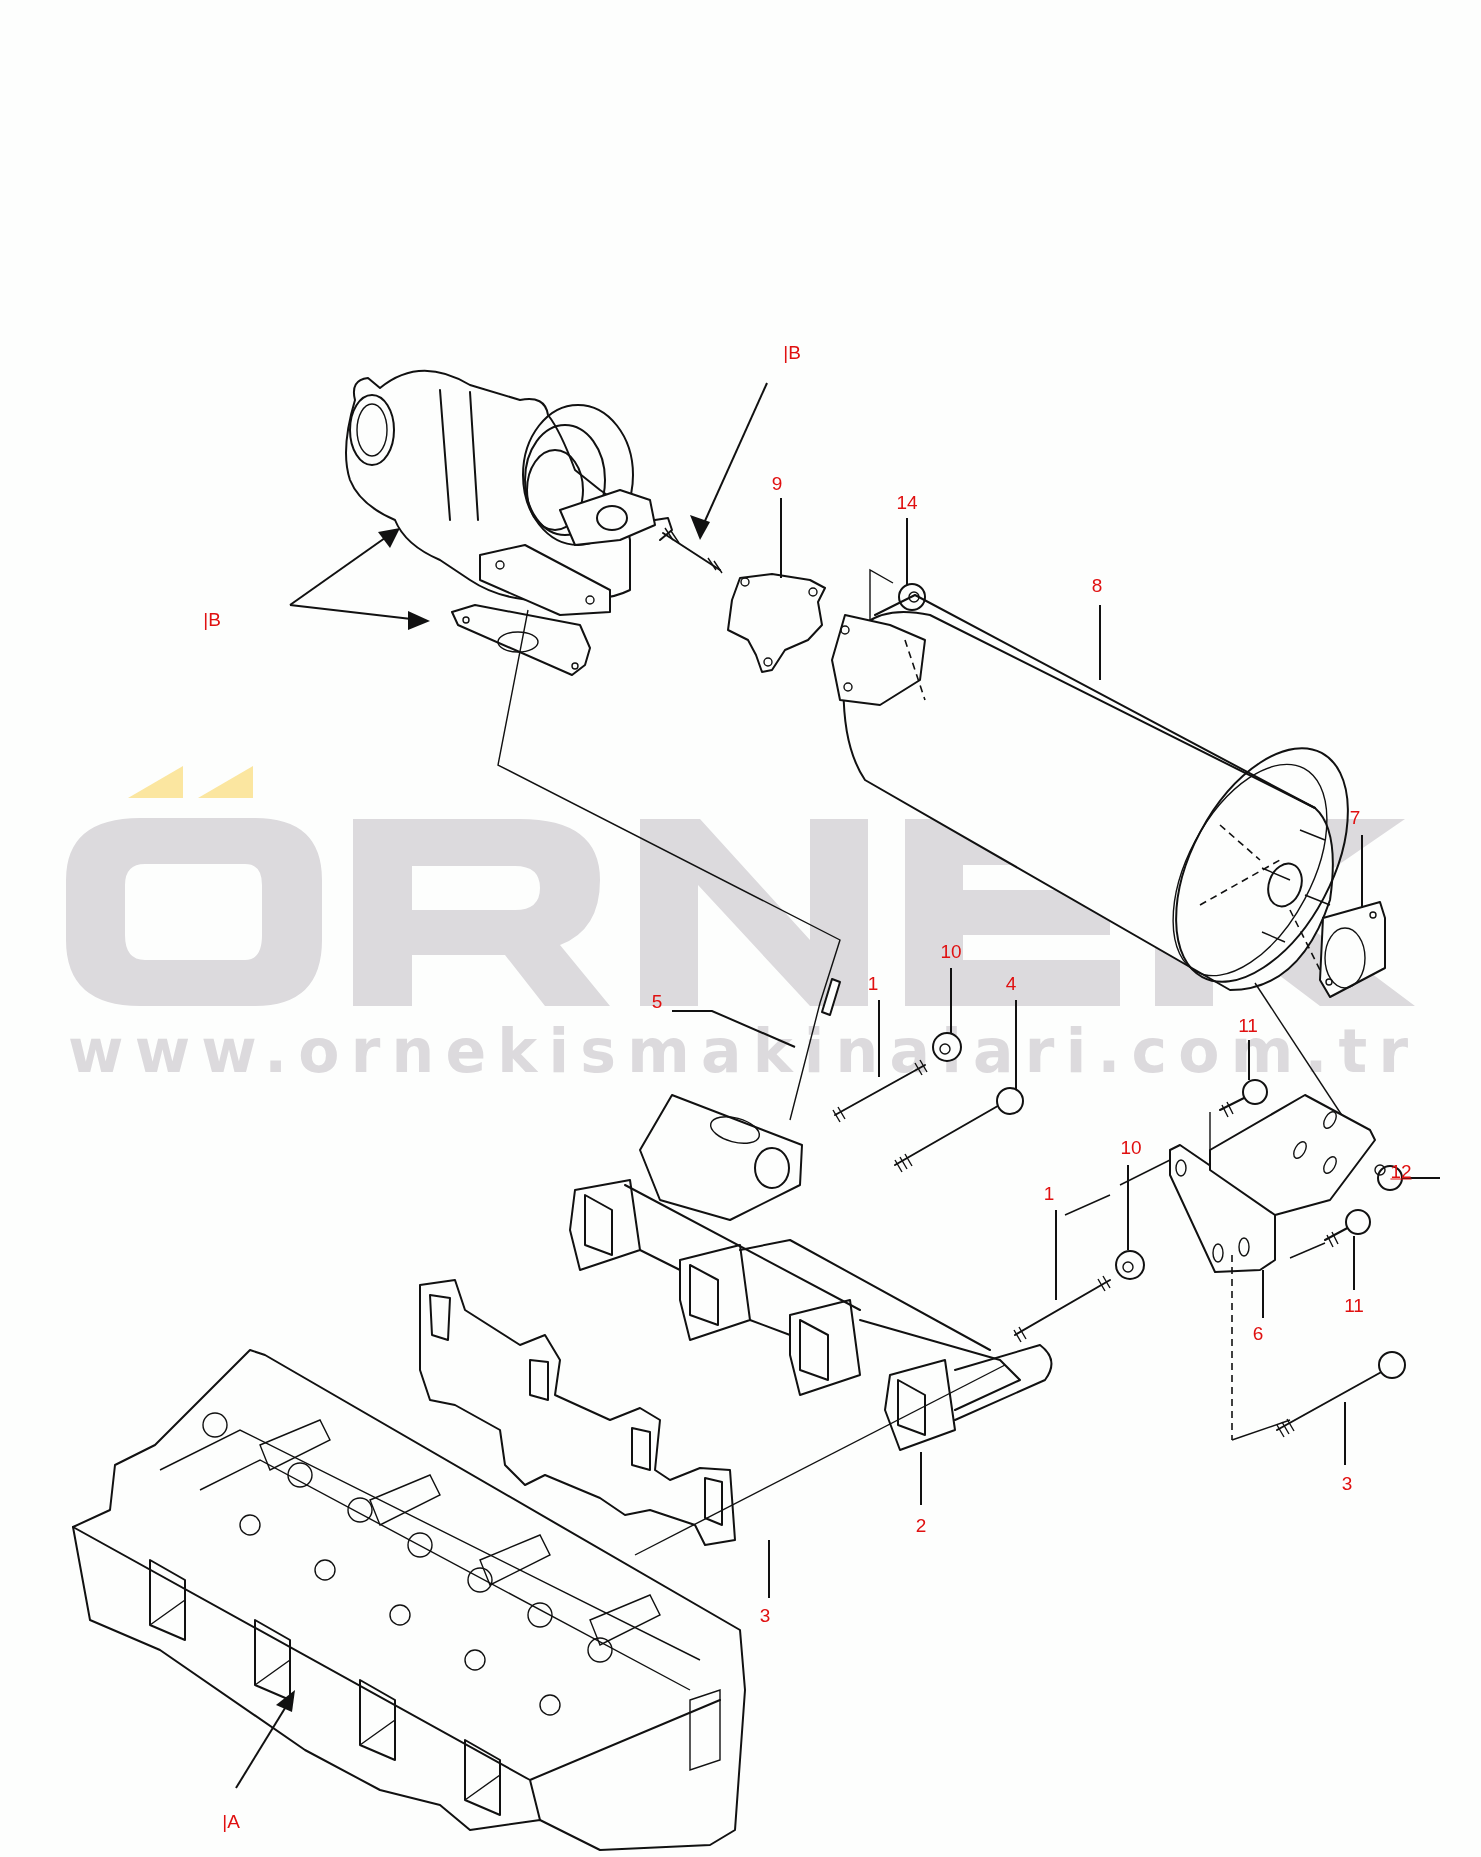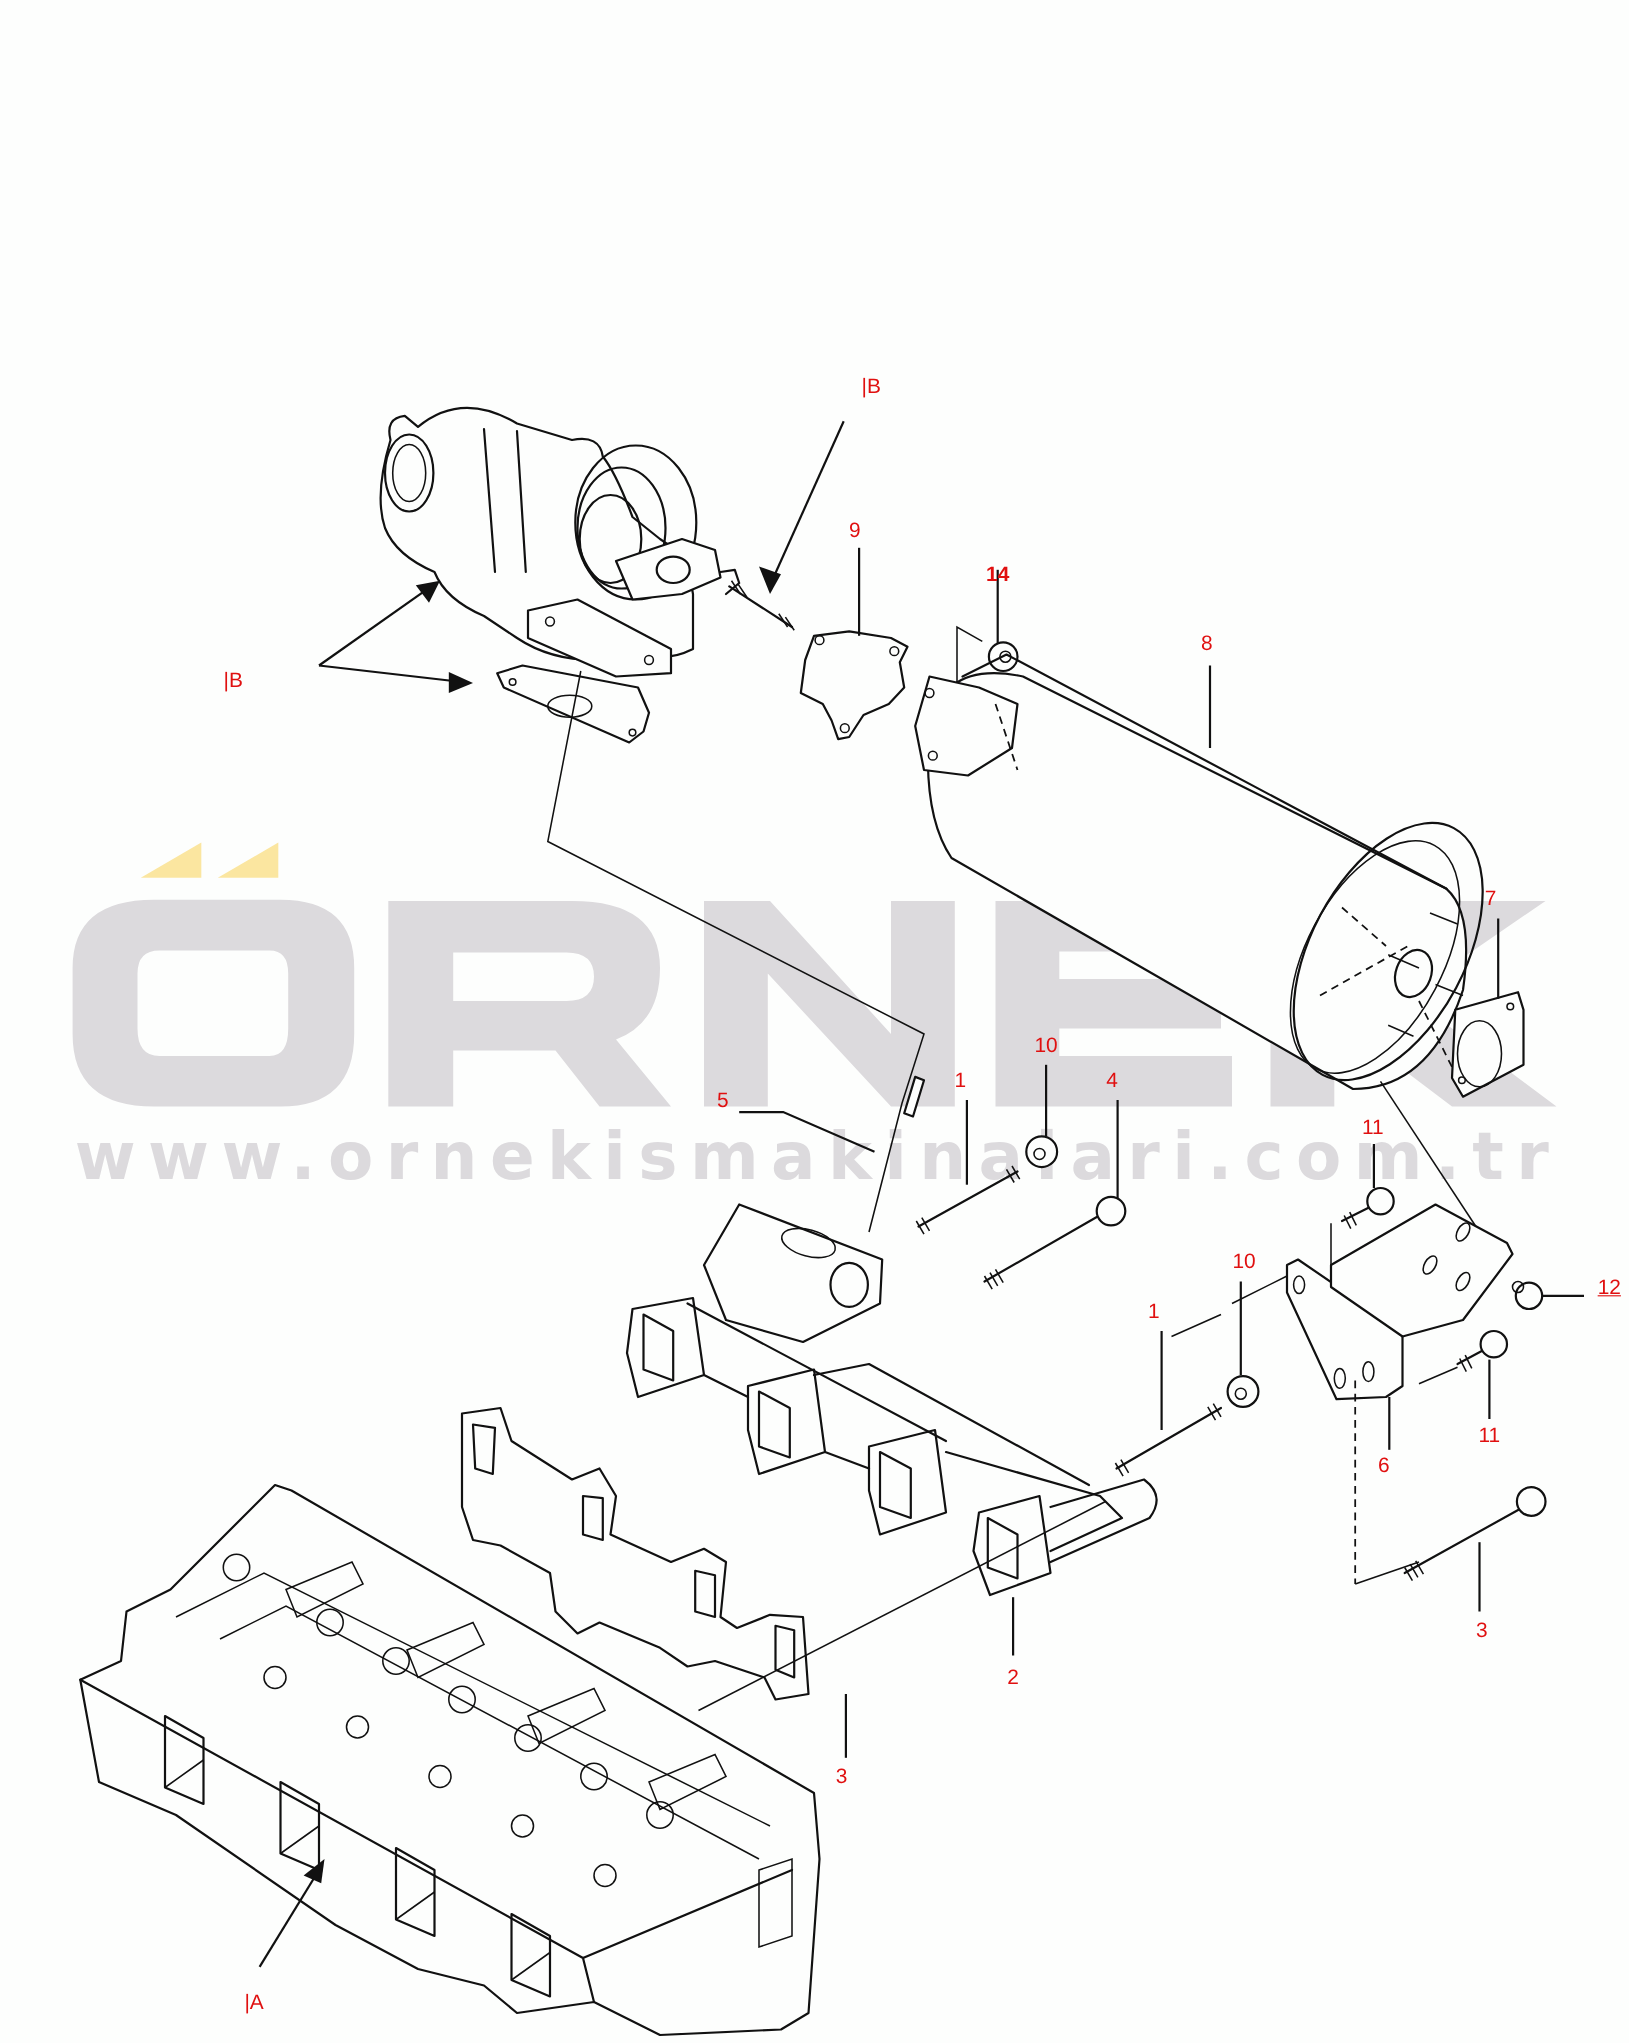--- a/index.html
+++ b/index.html
@@ -212,30 +212,30 @@
     <g>
       <path class="lead" d="M236,1788 L290,1700"></path>
       <polygon points="295,1690 276,1705 292,1712" fill="#111"></polygon>
     </g>
   </svg>
 
   <div class="callout" style="left:792px; top:352px;">|B</div>
   <div class="callout" style="left:212px; top:619px;">|B</div>
   <div class="callout" style="left:231px; top:1821px;">|A</div>
   <div class="callout" style="left:777px; top:483px;">9</div>
-  <div class="callout" style="left:907px; top:523px;font-weight:bold;">14</div>
+  <div class="callout" style="left:907px; top:502px;">14</div>
   <div class="callout" style="left:1097px; top:585px;">8</div>
   <div class="callout" style="left:1355px; top:817px;">7</div>
   <div class="callout" style="left:657px; top:1001px;">5</div>
   <div class="callout" style="left:873px; top:983px;">1</div>
   <div class="callout" style="left:951px; top:951px;">10</div>
   <div class="callout" style="left:1011px; top:983px;">4</div>
   <div class="callout" style="left:1248px; top:1025px;">11</div>
   <div class="callout" style="left:1131px; top:1147px;">10</div>
-  <div class="callout" style="left:1463px; top:1171px;text-decoration:underline;">12</div>
+  <div class="callout" style="left:1401px; top:1171px;text-decoration:underline;">12</div>
   <div class="callout" style="left:1049px; top:1193px;">1</div>
   <div class="callout" style="left:1354px; top:1305px;">11</div>
   <div class="callout" style="left:1258px; top:1333px;">6</div>
   <div class="callout" style="left:1347px; top:1483px;">3</div>
   <div class="callout" style="left:921px; top:1525px;">2</div>
   <div class="callout" style="left:765px; top:1615px;">3</div>
 
 </div>
 
 </body></html>

